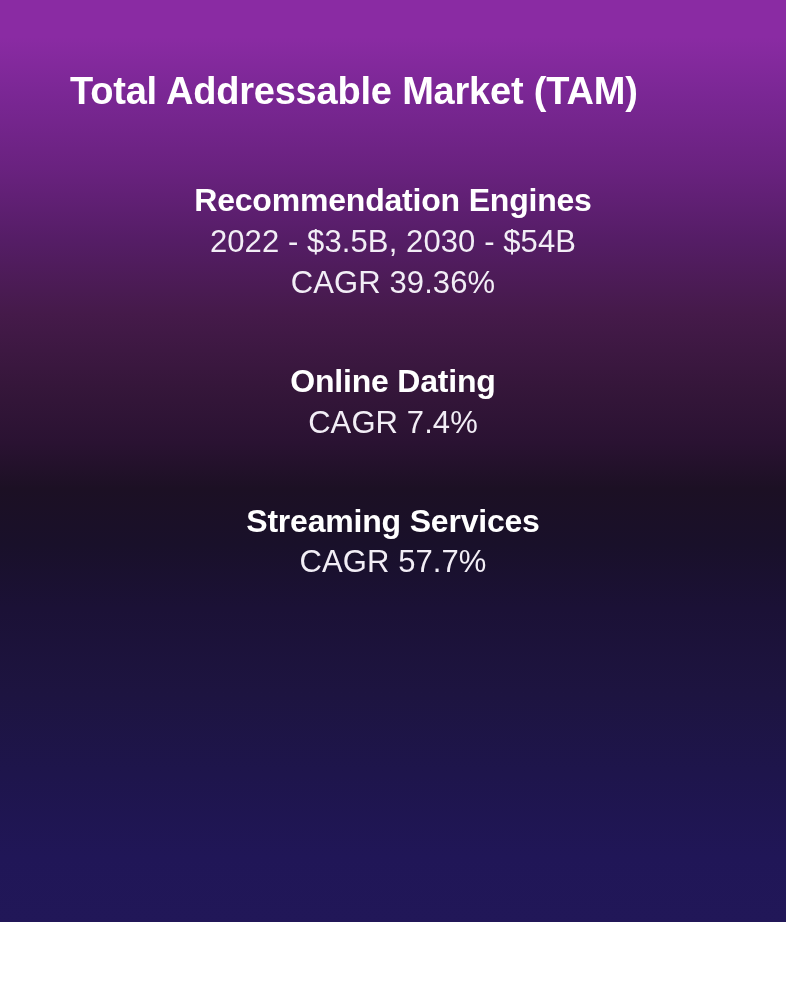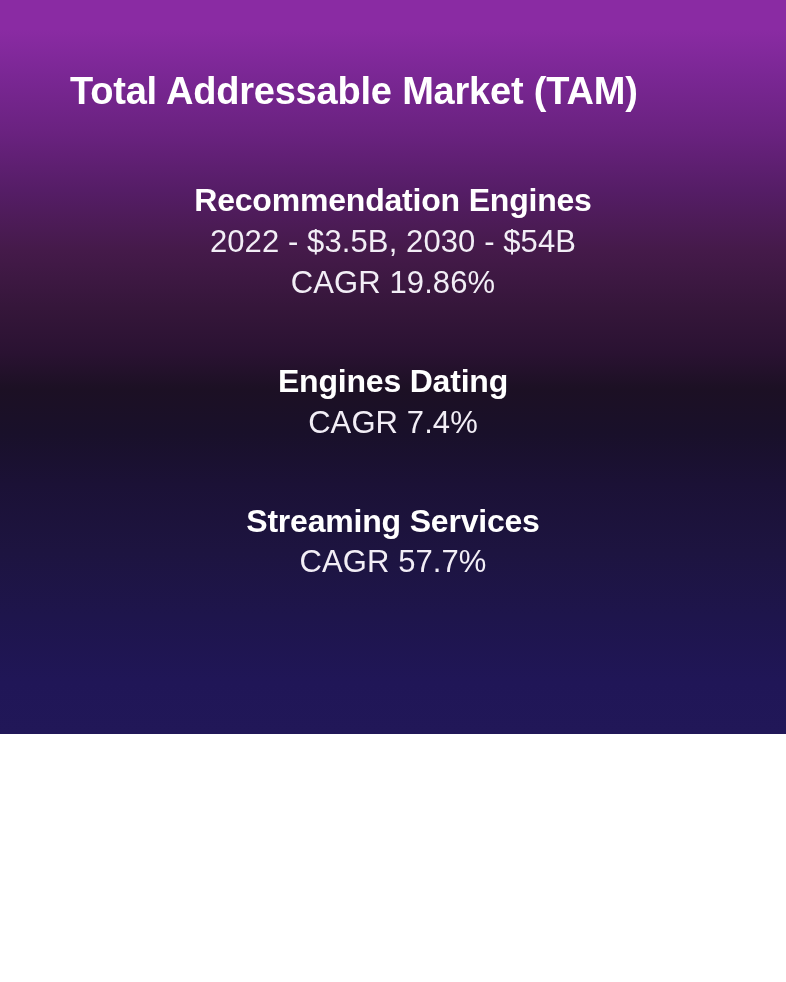--- a/index.html
+++ b/index.html
@@ -11,21 +11,21 @@
     width: 786px;
     height: 982px;
     overflow: hidden;
     font-family: "Liberation Sans", "DejaVu Sans", sans-serif;
     -webkit-font-smoothing: antialiased;
   }
 
   #slide {
     position: relative;
     width: 786px;
-    height: 734px;
+    height: 922px;
     box-sizing: border-box;
     background: linear-gradient(
         180deg,
         #8a2ba3 0%,
         #8a2ba3 4%,
         #7b2795 10%,
         #6a2280 18%,
         #551d66 26%,
         #451a4a 34%,
         #35163a 42%,
@@ -93,26 +93,26 @@
 
 <div id="slide">
 
   <div id="page-title">Total Addressable Market (TAM)</div>
 
   <div id="sections">
 
     <div class="section">
       <div class="section-heading">Recommendation Engines</div>
       <div class="section-line">2022 - $3.5B, 2030 - $54B</div>
-      <div class="section-line">CAGR 19.86%</div>
+      <div class="section-line">CAGR 39.36%</div>
     </div>
 
 
     <div class="section">
-      <div class="section-heading">Engines Dating</div>
+      <div class="section-heading">Online Dating</div>
       <div class="section-line">CAGR 7.4%</div>
     </div>
 
     <div class="section">
       <div class="section-heading">Streaming Services</div>
       <div class="section-line">CAGR 57.7%</div>
     </div>
 
   </div>
 </div>

